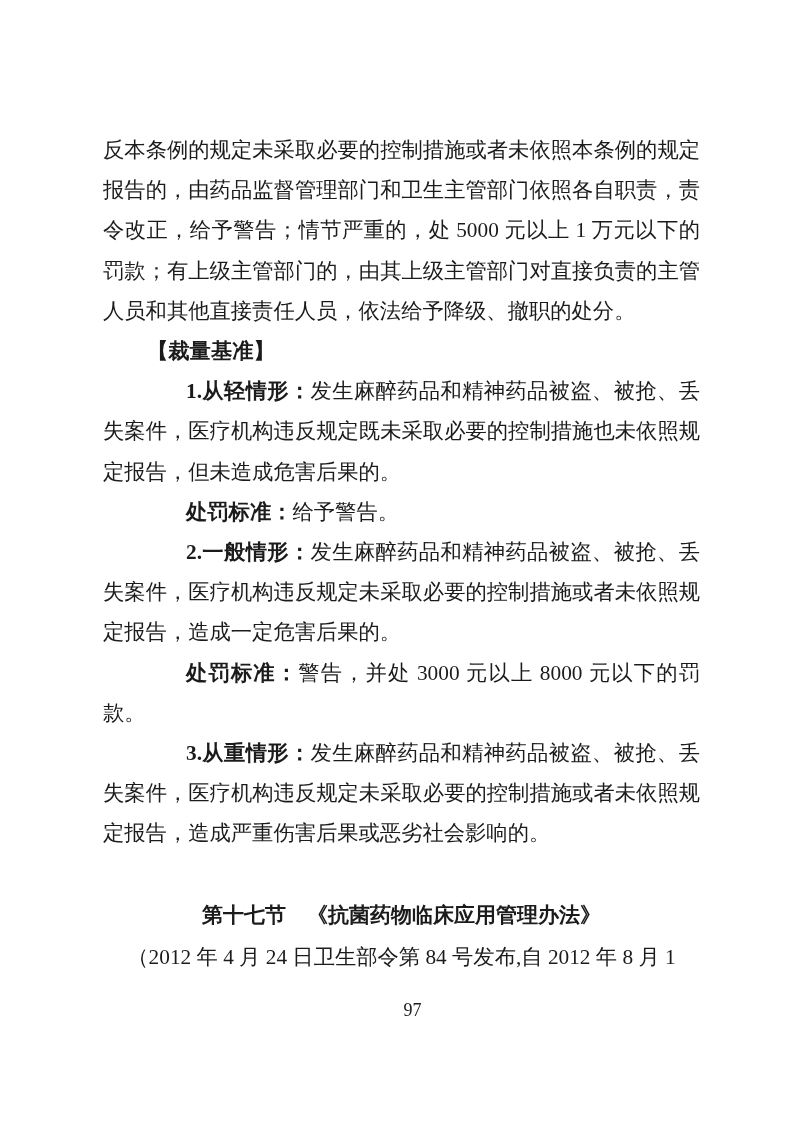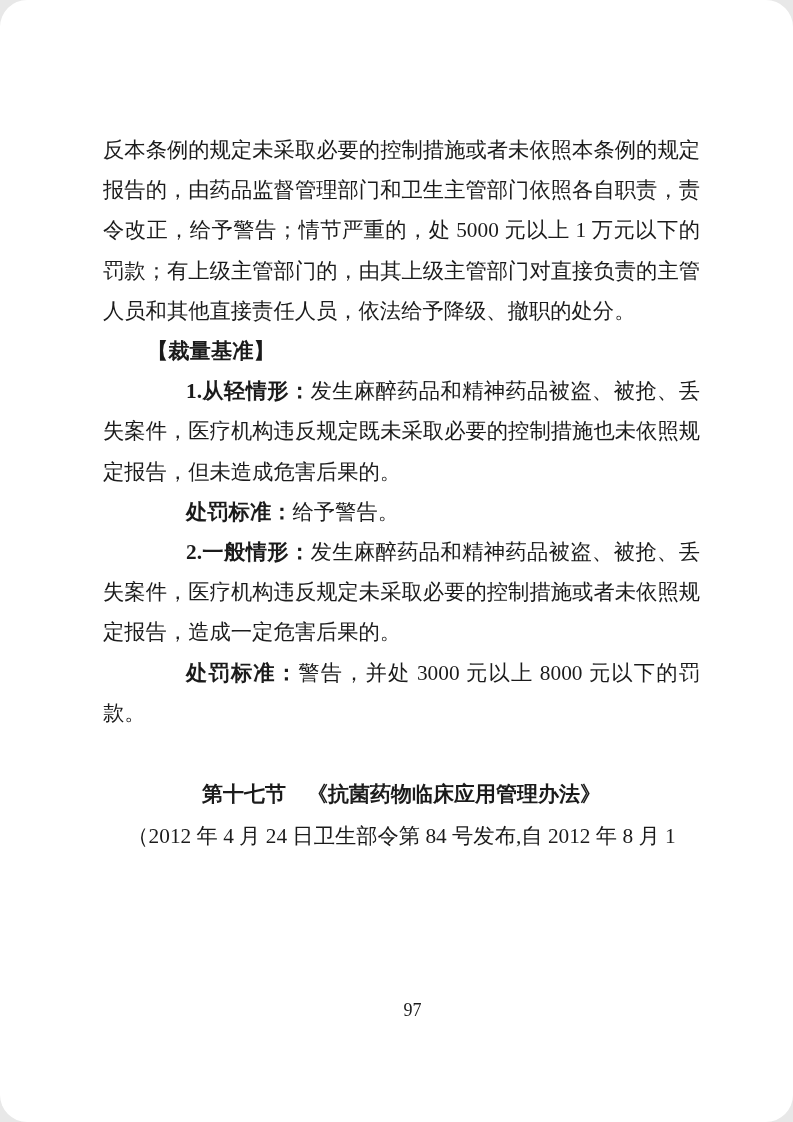--- a/index.html
+++ b/index.html
@@ -6,21 +6,20 @@
   html, body { background: #e8e8e8; }
   .page {
     position: relative;
     width: 793px;
     height: 1122px;
     margin: 0 auto;
     background: #ffffff;
     color: #1b1b1b;
     font-family: "Liberation Serif", "DejaVu Serif", serif;
     overflow: hidden;
-    border-radius: 27px;
   }
   .content {
     position: absolute;
     left: 103px;
     top: 130px;
     width: 597px;
   }
   .para {
     font-size: 21.3px;
     line-height: 40.2px;
@@ -76,20 +75,21 @@
     <p class="section-header">【裁量基准】</p>
 
     <p class="para indent"><span class="label">1.从轻情形：</span><span>发生麻醉药品和精神药品被盗、被抢、丢失案件，医疗机构违反规定既未采取必要的控制措施也未依照规定报告，但未造成危害后果的。</span></p>
 
     <p class="para indent"><span class="label">处罚标准：</span><span>给予警告。</span></p>
 
     <p class="para indent"><span class="label">2.一般情形：</span><span>发生麻醉药品和精神药品被盗、被抢、丢失案件，医疗机构违反规定未采取必要的控制措施或者未依照规定报告，造成一定危害后果的。</span></p>
 
     <p class="para indent"><span class="label">处罚标准：</span><span>警告，并处 3000 元以上 8000 元以下的罚款。</span></p>
 
+    <p class="para indent"><span class="label">3.从重情形：</span><span>发生麻醉药品和精神药品被盗、被抢、丢失案件，医疗机构违反规定未采取必要的控制措施或者未依照规定报告，造成严重伤害后果或恶劣社会影响的。</span></p>
 
 
     <h2 class="next-title">第十七节　《抗菌药物临床应用管理办法》</h2>
 
     <p class="next-subtitle">（2012 年 4 月 24 日卫生部令第 84 号发布,自 2012 年 8 月 1</p>
 
   </div>
 
   <div class="page-number">97</div>
 </div>

